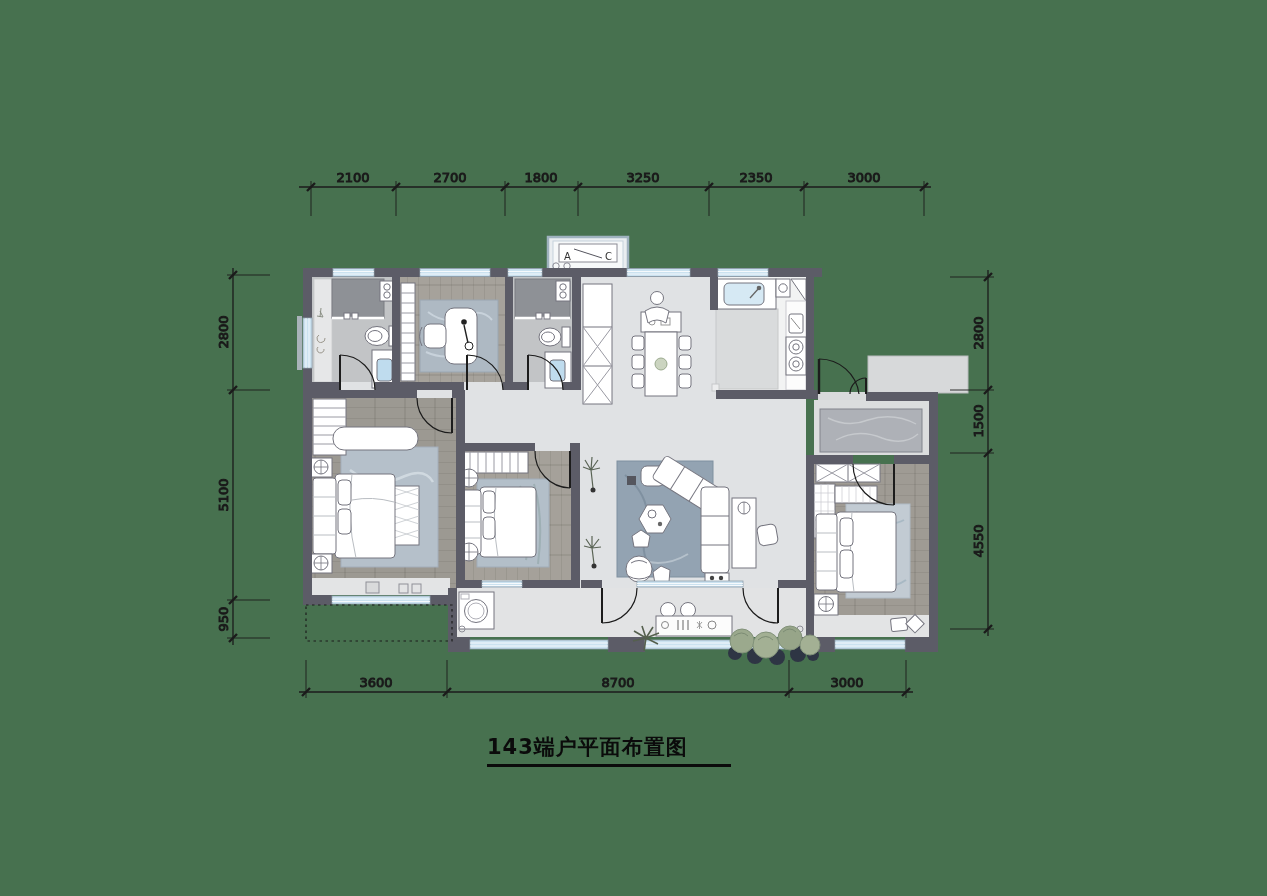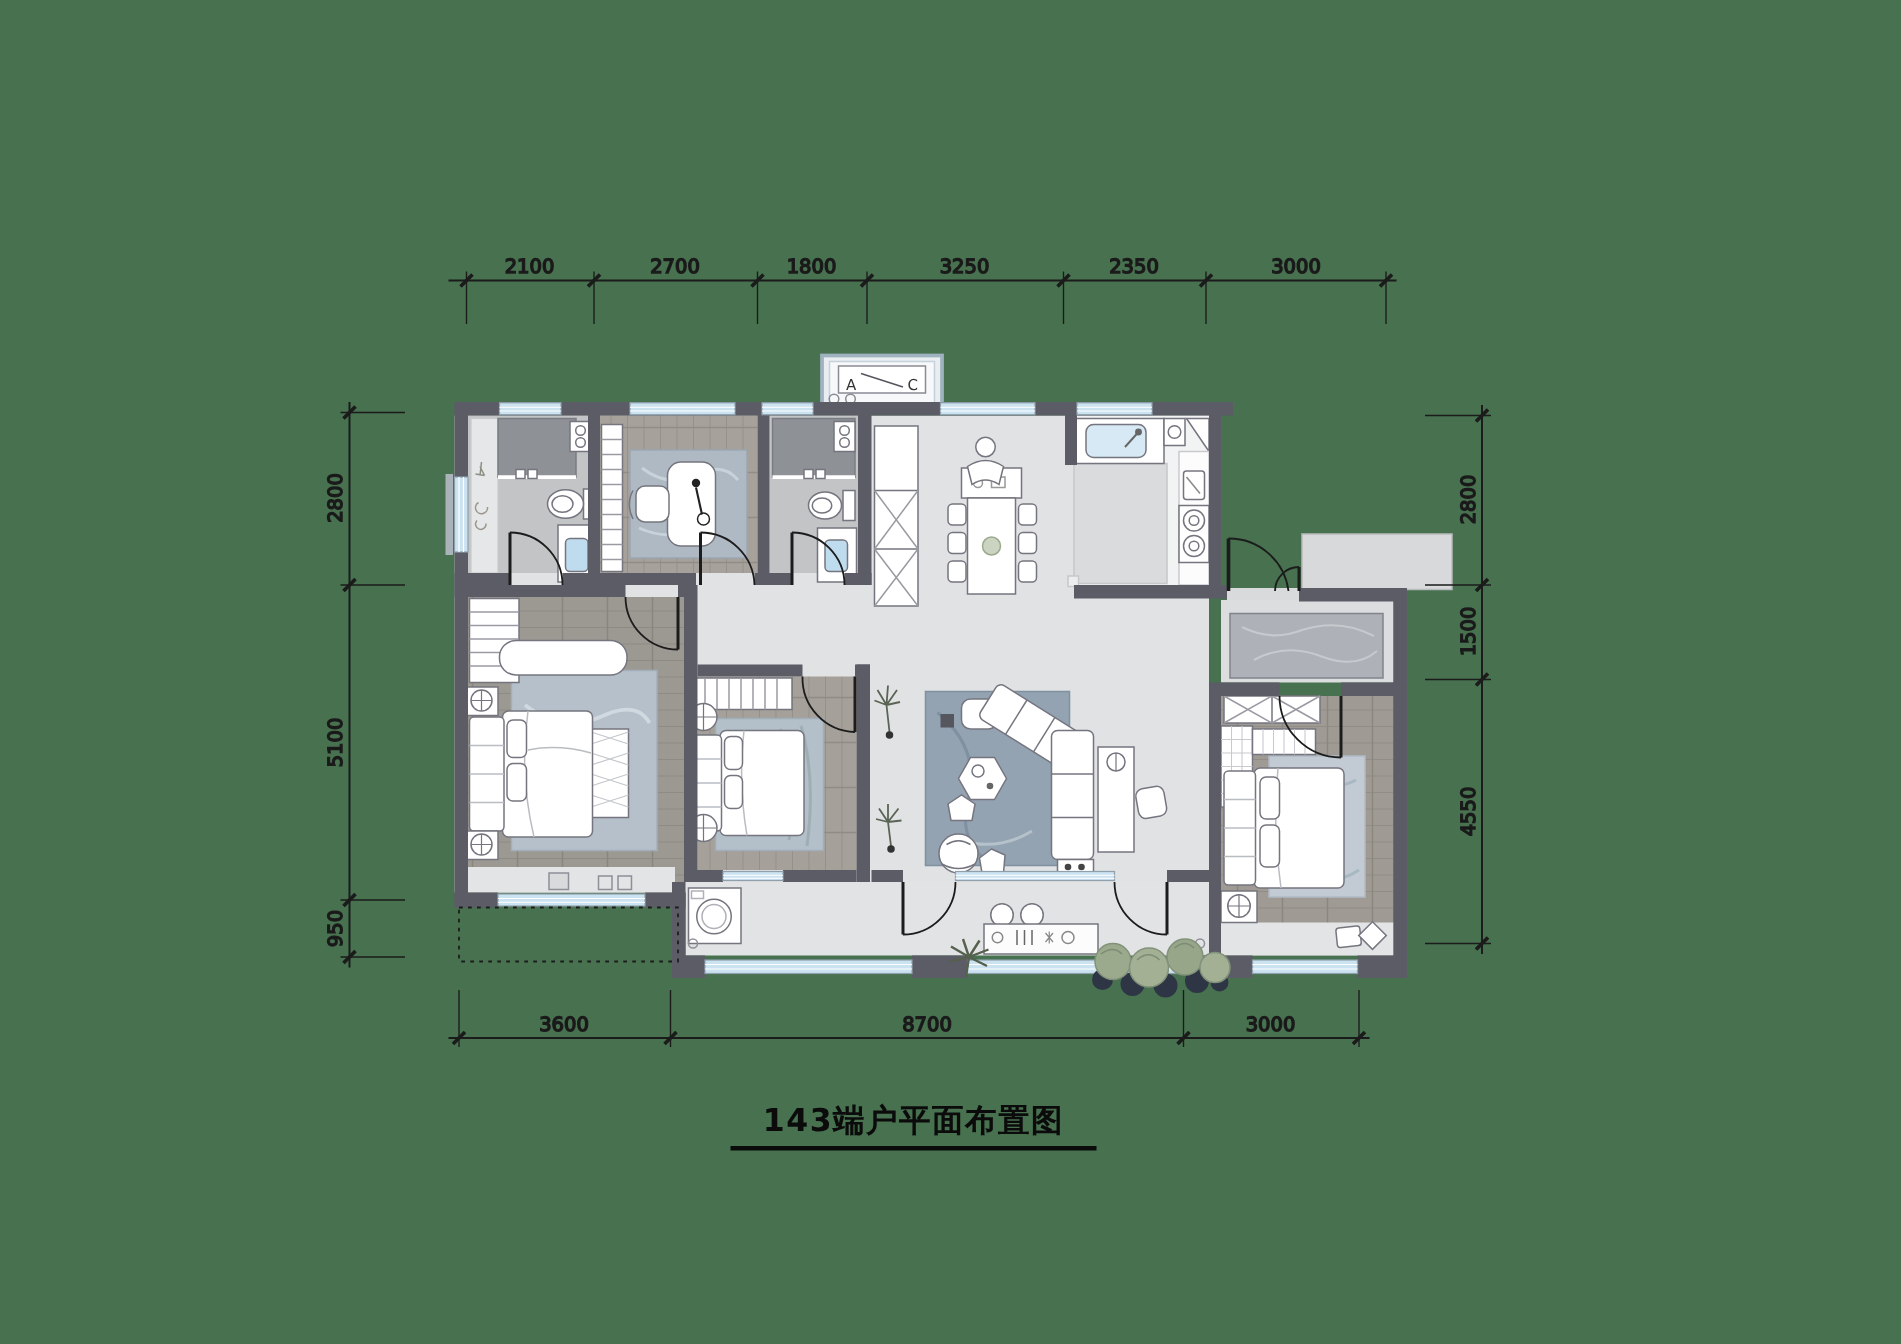--- a/index.html
+++ b/index.html
@@ -1,21 +1,21 @@
 <!DOCTYPE html>
 <html><head>
 <meta charset="utf-8">
 <style>
   html,body{margin:0;padding:0;}
   body{width:1267px;height:896px;font-family:"DejaVu Sans",sans-serif;}
   .canvas{position:relative;width:1267px;height:896px;background:#47714F;overflow:hidden;}
   svg{position:absolute;left:0;top:0;}
   .plan-title{
     position:absolute;left:487px;top:733px;width:244px;
-    text-align:center;font-size:21px;font-weight:bold;color:#0b0b0b;
+    text-align:left;font-size:21px;font-weight:bold;color:#0b0b0b;
     border-bottom:3px solid #0b0b0b;padding-bottom:3px;letter-spacing:1px;
     font-family:"DejaVu Sans",sans-serif;
   }
   text.dim{font-size:13px;fill:#141414;font-family:"DejaVu Sans",sans-serif;}
   text.ac{font-size:10px;fill:#333;font-family:"DejaVu Sans",sans-serif;}
 </style>
 </head>
 <body>
 
 <div class="canvas">

